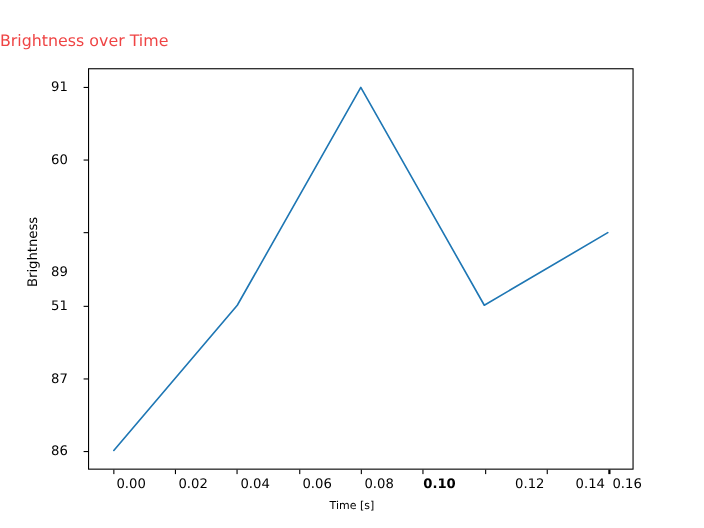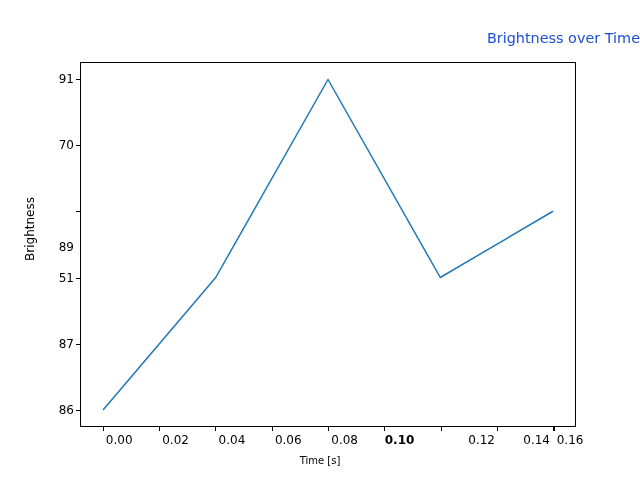--- a/index.html
+++ b/index.html
@@ -17,23 +17,23 @@
     position: relative;
     width: 640px;
     height: 480px;
     background: #ffffff;
   }
   #chart-title {
     position: absolute;
     left: 0;
     top: 30px;
     width: 640px;
-    text-align: right;
+    text-align: left;
     font-size: 14.4px;
-    color: #1d4ed8;
+    color: #ef4444;
     letter-spacing: 0px;
   }
   
   #plot-area {
     position: absolute;
     left: 80px;
     top: 62px;
     width: 496px;
     height: 365px;
     border: 1.05px solid #000000;
@@ -45,21 +45,21 @@
     left: 0;
     top: 0;
     width: 100%;
     height: 100%;
     display: block;
   }
   .tick-label-y {
     position: absolute;
     right: 0;
     width: 40px;
-    text-align: right;
+    text-align: center;
     font-size: 12px;
     color: #000000;
     transform: translateY(-50%);
     line-height: 1;
   }
   #y-tick-labels {
     position: absolute;
     left: 26px;
     top: 62px;
     width: 48px;
@@ -124,21 +124,21 @@
 
   <div id="chart-title">Brightness over Time</div>
 
   <div id="y-axis-label">Brightness</div>
 
   <div id="y-tick-labels">
       <div class="tick-label-y" style="top: 348.409px;">86</div>
       <div class="tick-label-y" style="top: 282.045px;">87</div>
       <div class="tick-label-y" style="top: 215.682px;">51</div>
       <div class="tick-label-y" style="top: 149.318px; margin-top: 36px;">89</div>
-      <div class="tick-label-y" style="top: 82.9545px;">70</div>
+      <div class="tick-label-y" style="top: 82.9545px;">60</div>
       <div class="tick-label-y" style="top: 16.5909px;">91</div>
     </div>
   <div id="y-tick-marks">
       <div class="tick-mark-y" style="top: 410.409px;"></div>
       <div class="tick-mark-y" style="top: 344.045px;"></div>
       <div class="tick-mark-y" style="top: 277.682px;"></div>
       <div class="tick-mark-y" style="top: 211.318px;"></div>
       <div class="tick-mark-y" style="top: 144.955px;"></div>
       <div class="tick-mark-y" style="top: 78.5909px;"></div>
     </div>

